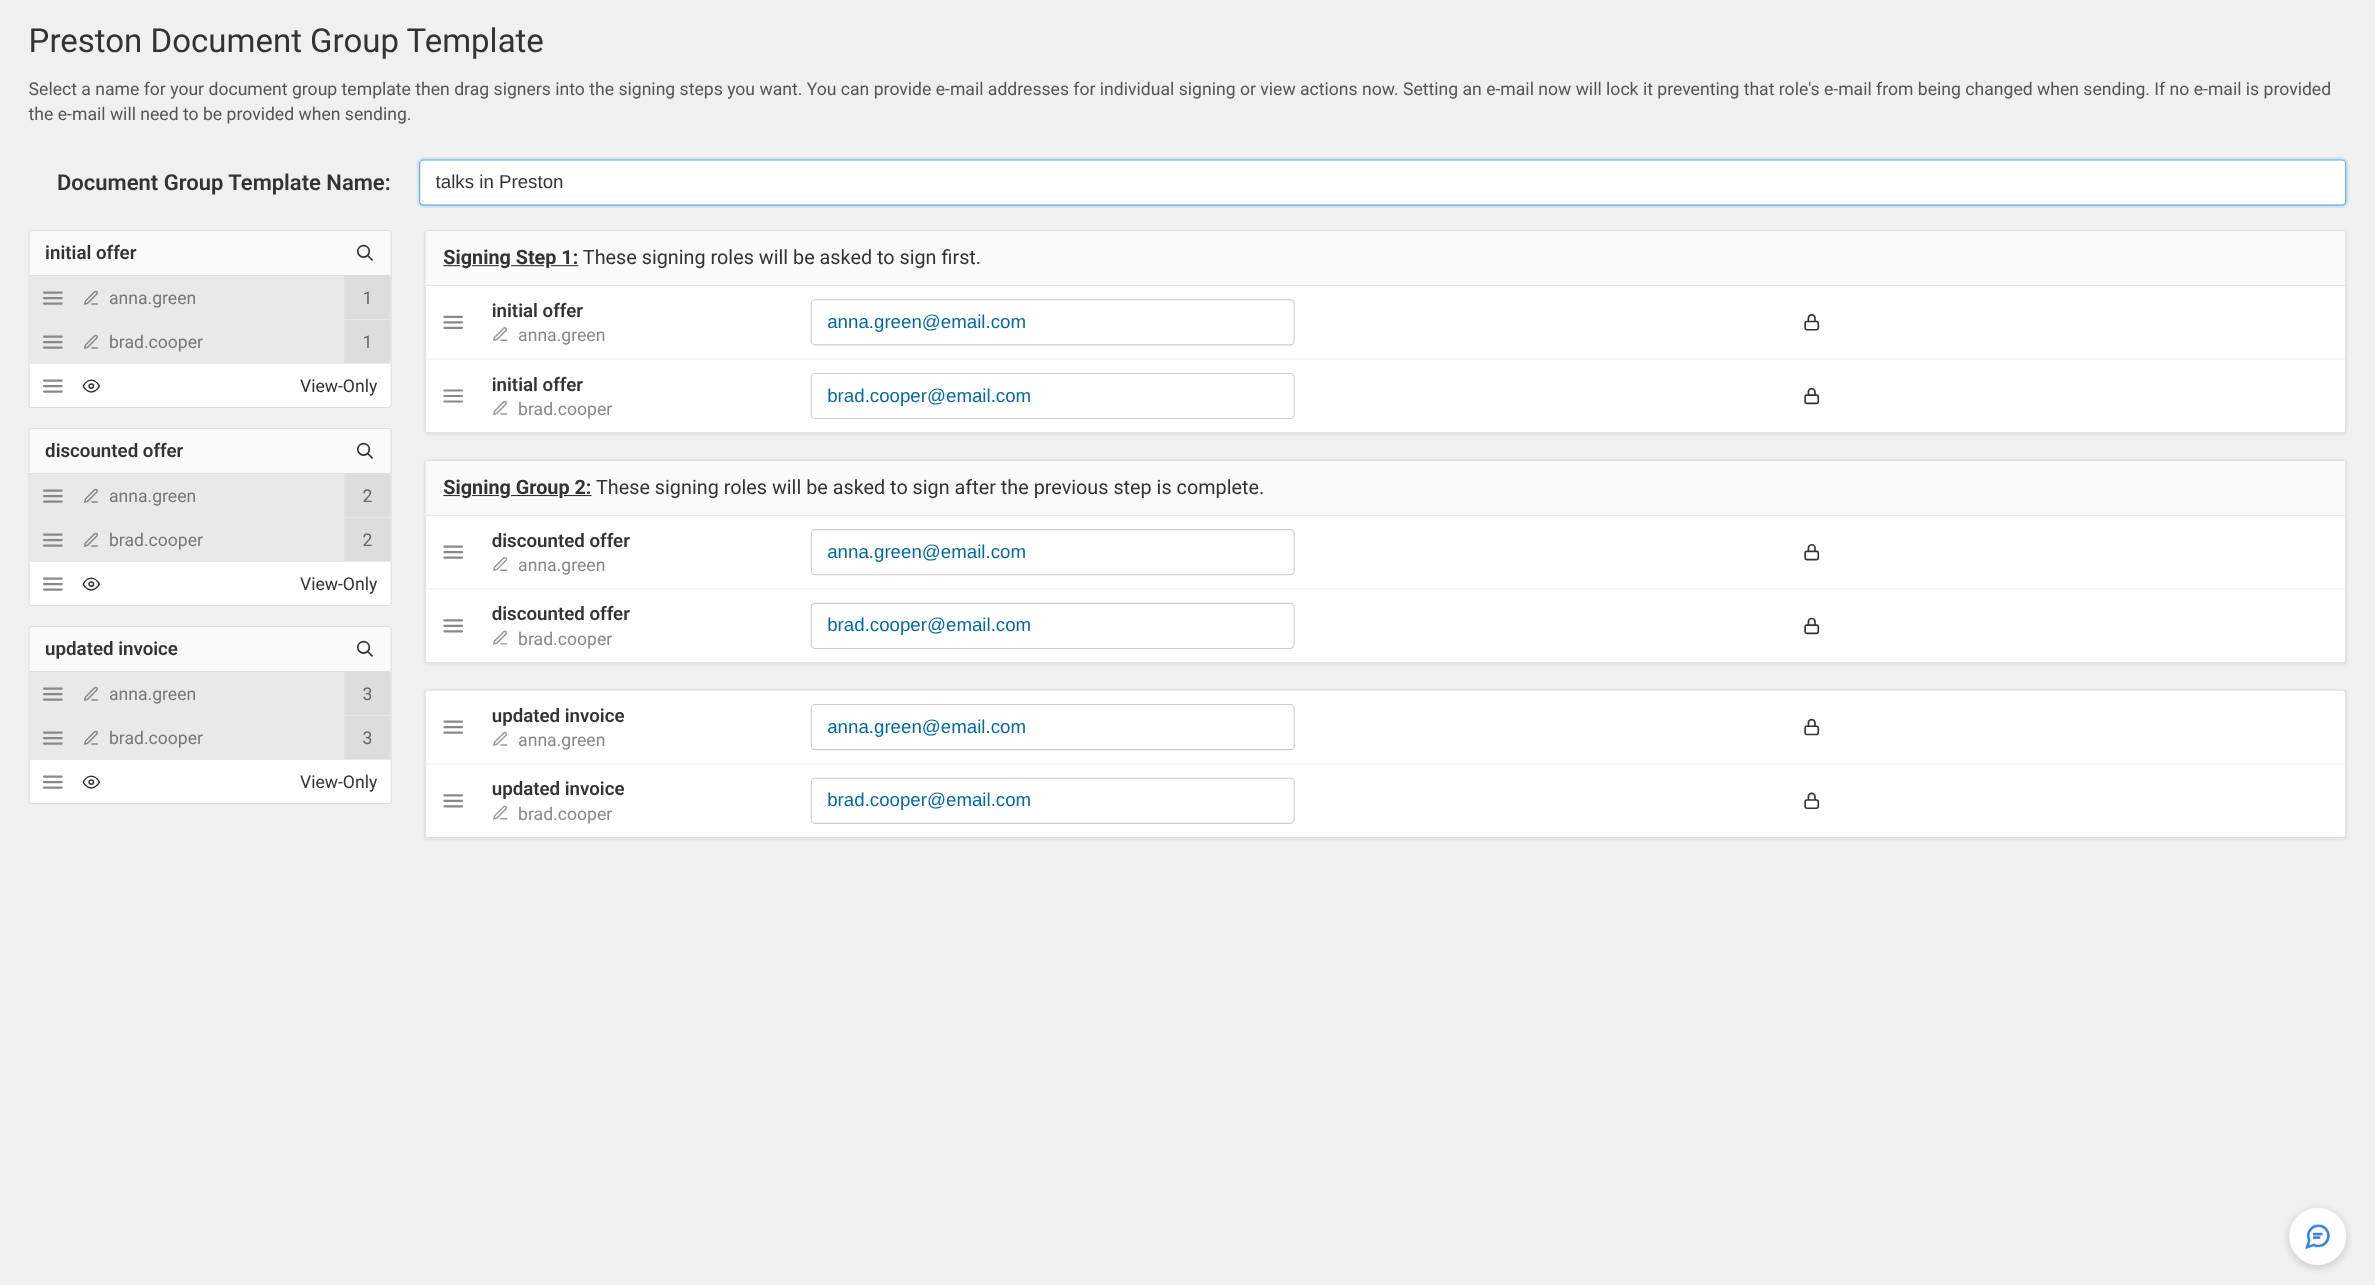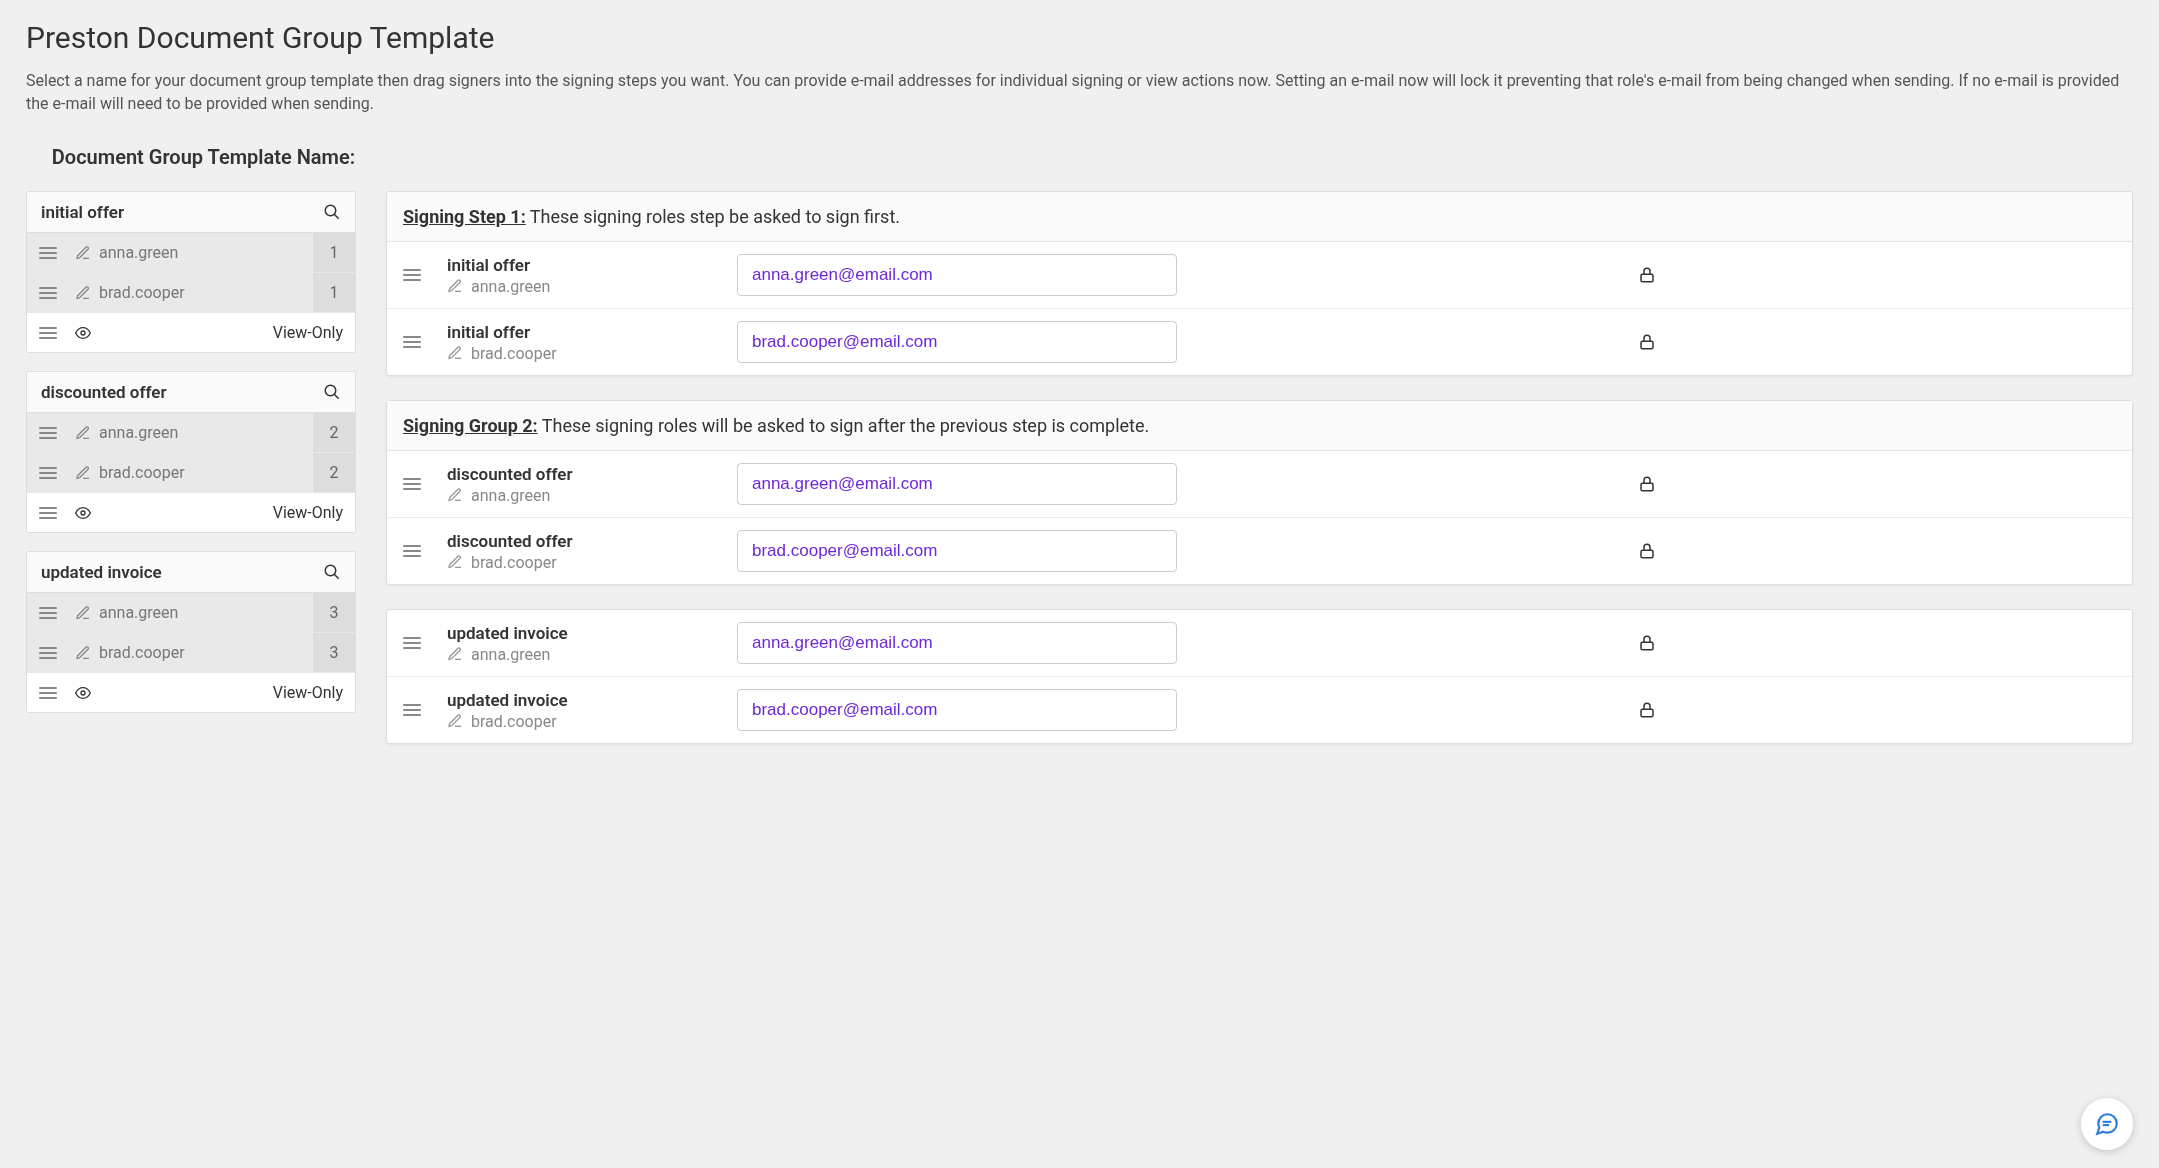--- a/index.html
+++ b/index.html
@@ -168,21 +168,21 @@
   margin-top: 2px;
 }
 .step-role .role-name { font-size: 16px; color: #888; }
 .email-input {
   width: 440px;
   height: 42px;
   border: 1px solid #ccc;
   border-radius: 4px;
   padding: 0 14px;
   font-size: 17px;
-  color: #6d28d9;
+  color: #0369a1;
   background: #fff;
 }
 .lock-area {
   flex: 1;
   display: flex;
   justify-content: center;
 }
 .lock-icon {
   width: 18px; height: 20px;
   cursor: pointer;
@@ -203,20 +203,21 @@
 .chat-button svg { width: 26px; height: 26px; }
 </style>
 </head>
 <body>
 
 <h1>Preston Document Group Template</h1>
 <p class="description">Select a name for your document group template then drag signers into the signing steps you want. You can provide e-mail addresses for individual signing or view actions now. Setting an e-mail now will lock it preventing that role's e-mail from being changed when sending. If no e-mail is provided the e-mail will need to be provided when sending.</p>
 
 <div class="name-row">
   <div class="name-label">Document Group Template Name:</div>
+  <input class="name-input" type="text" value="talks in Preston" style="">
 </div>
 
 <div class="content">
   <div class="sidebar">
 
     <div class="doc-card">
       <div class="doc-header">
         <span class="doc-title">initial offer</span>
         <svg class="zoom-icon" viewBox="0 0 24 24" fill="none" stroke="#333" stroke-width="2">
             <circle cx="10" cy="10" r="7"></circle>
@@ -358,21 +359,21 @@
         <span class="role-name" style="color:#333">View-Only</span>
       </div>
     </div>
 
   </div>
 
   <div class="main">
 
     <div class="step-card">
       <div class="step-header">
-        <strong>Signing Step 1:</strong><span> These signing roles step be asked to sign first.</span>
+        <strong>Signing Step 1:</strong><span> These signing roles will be asked to sign first.</span>
       </div>
       <div class="step-row">
         <div class="drag-icon">
             <div class="bar"></div>
             <div class="bar"></div>
             <div class="bar"></div>
           </div>
         <div class="step-info">
           <div class="step-doc">initial offer</div>
           <div class="step-role">

